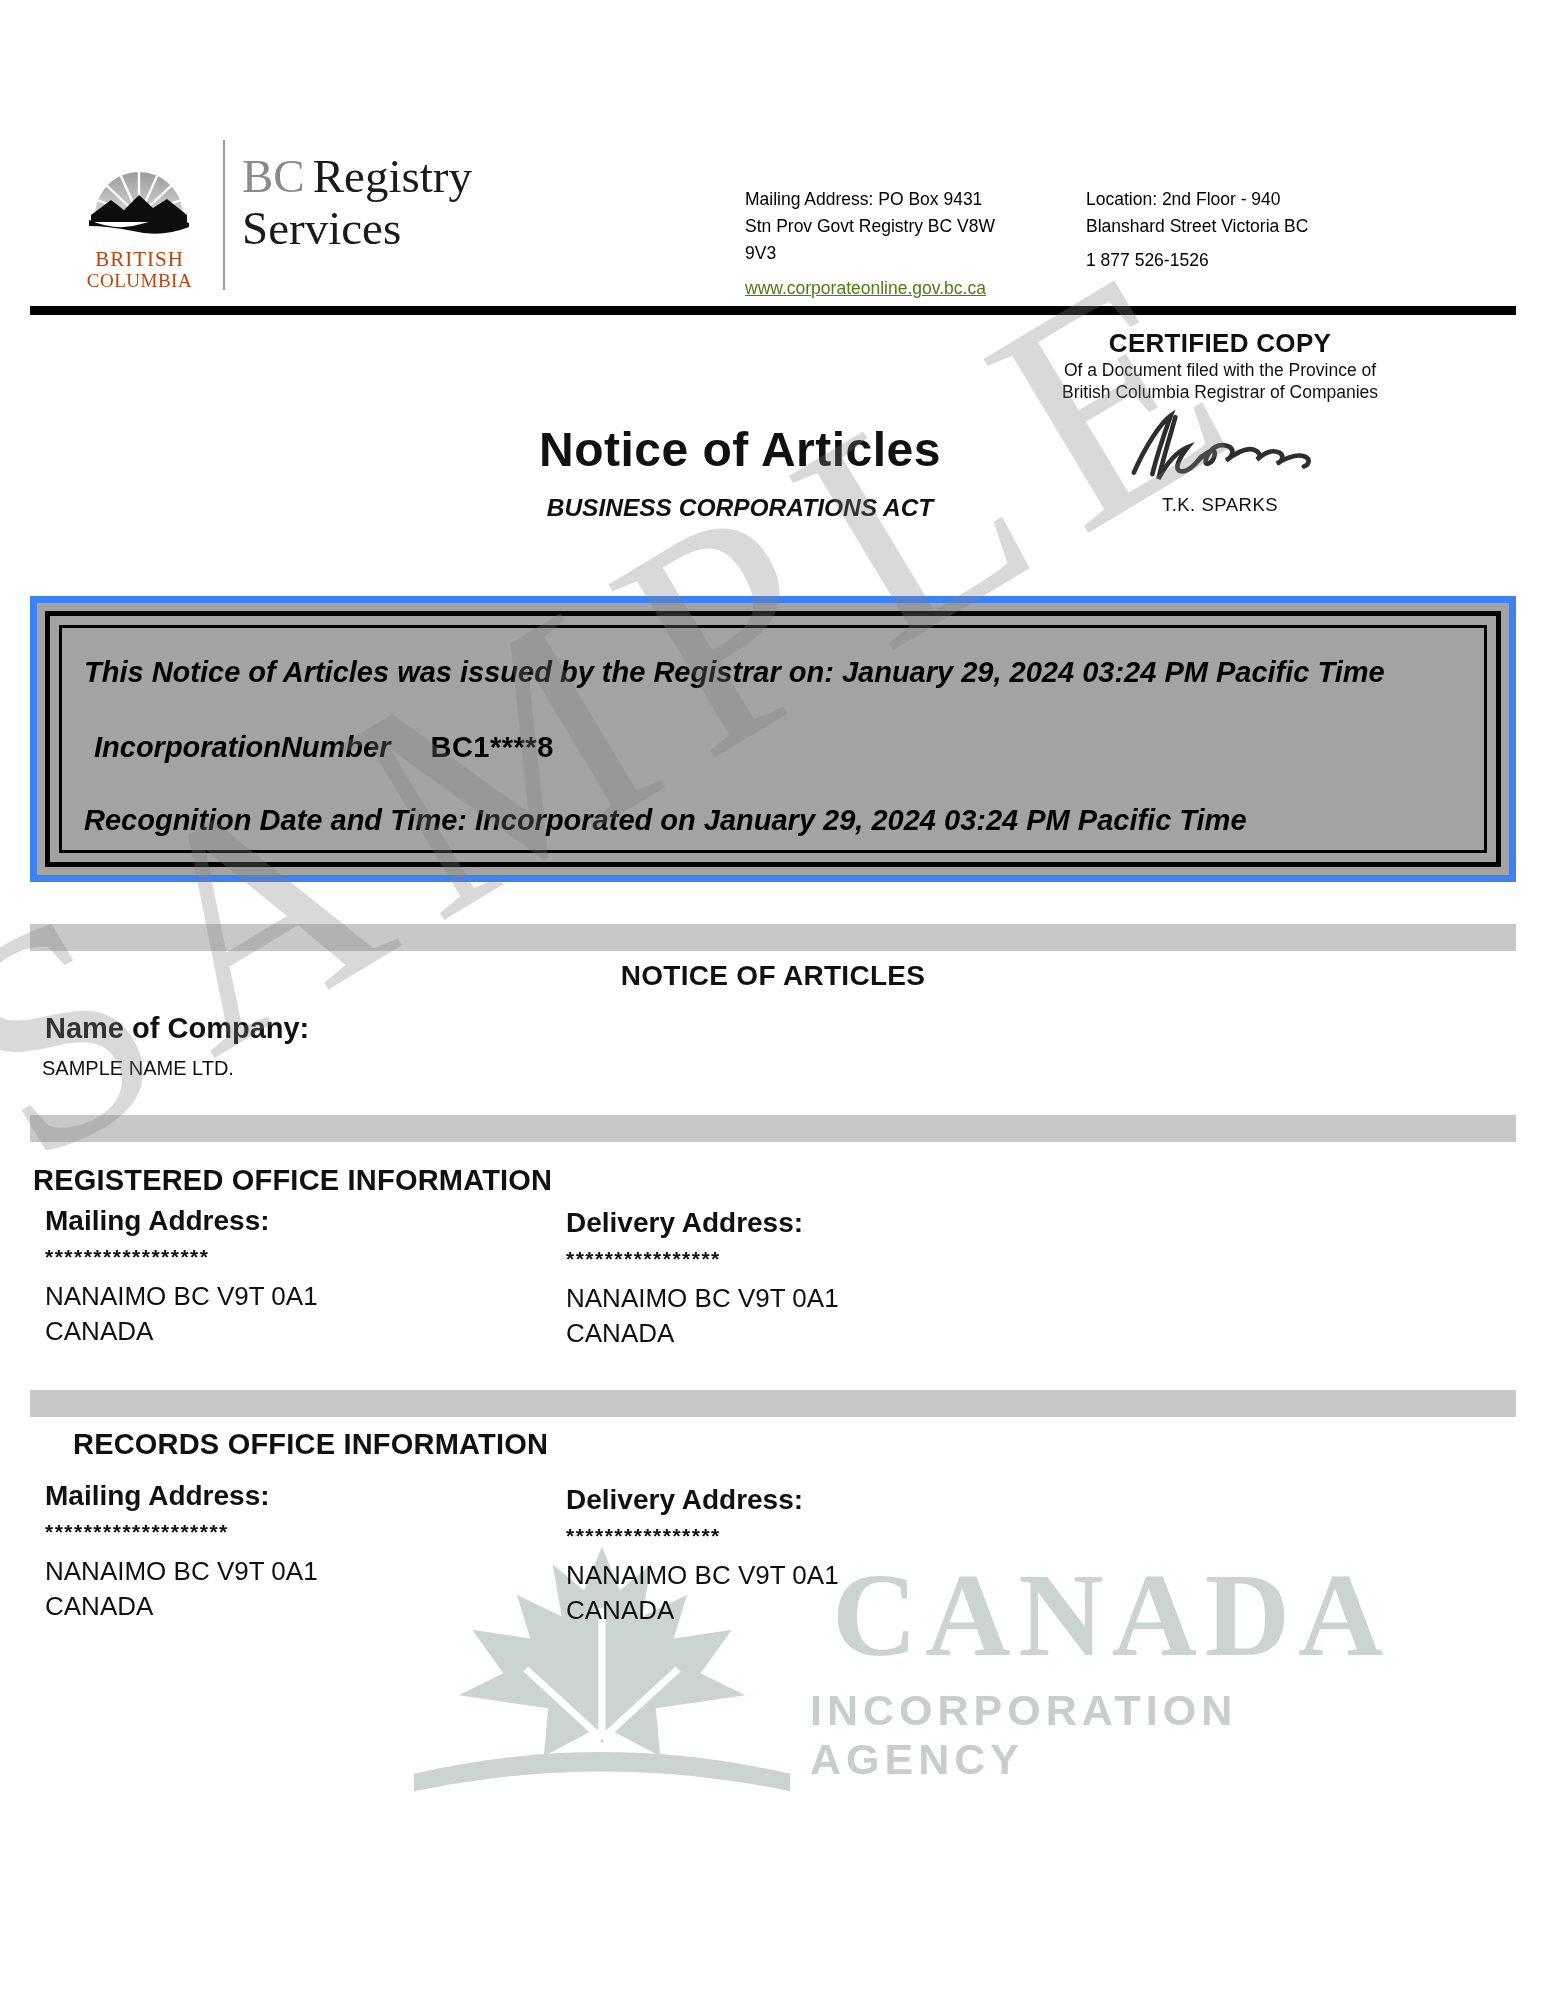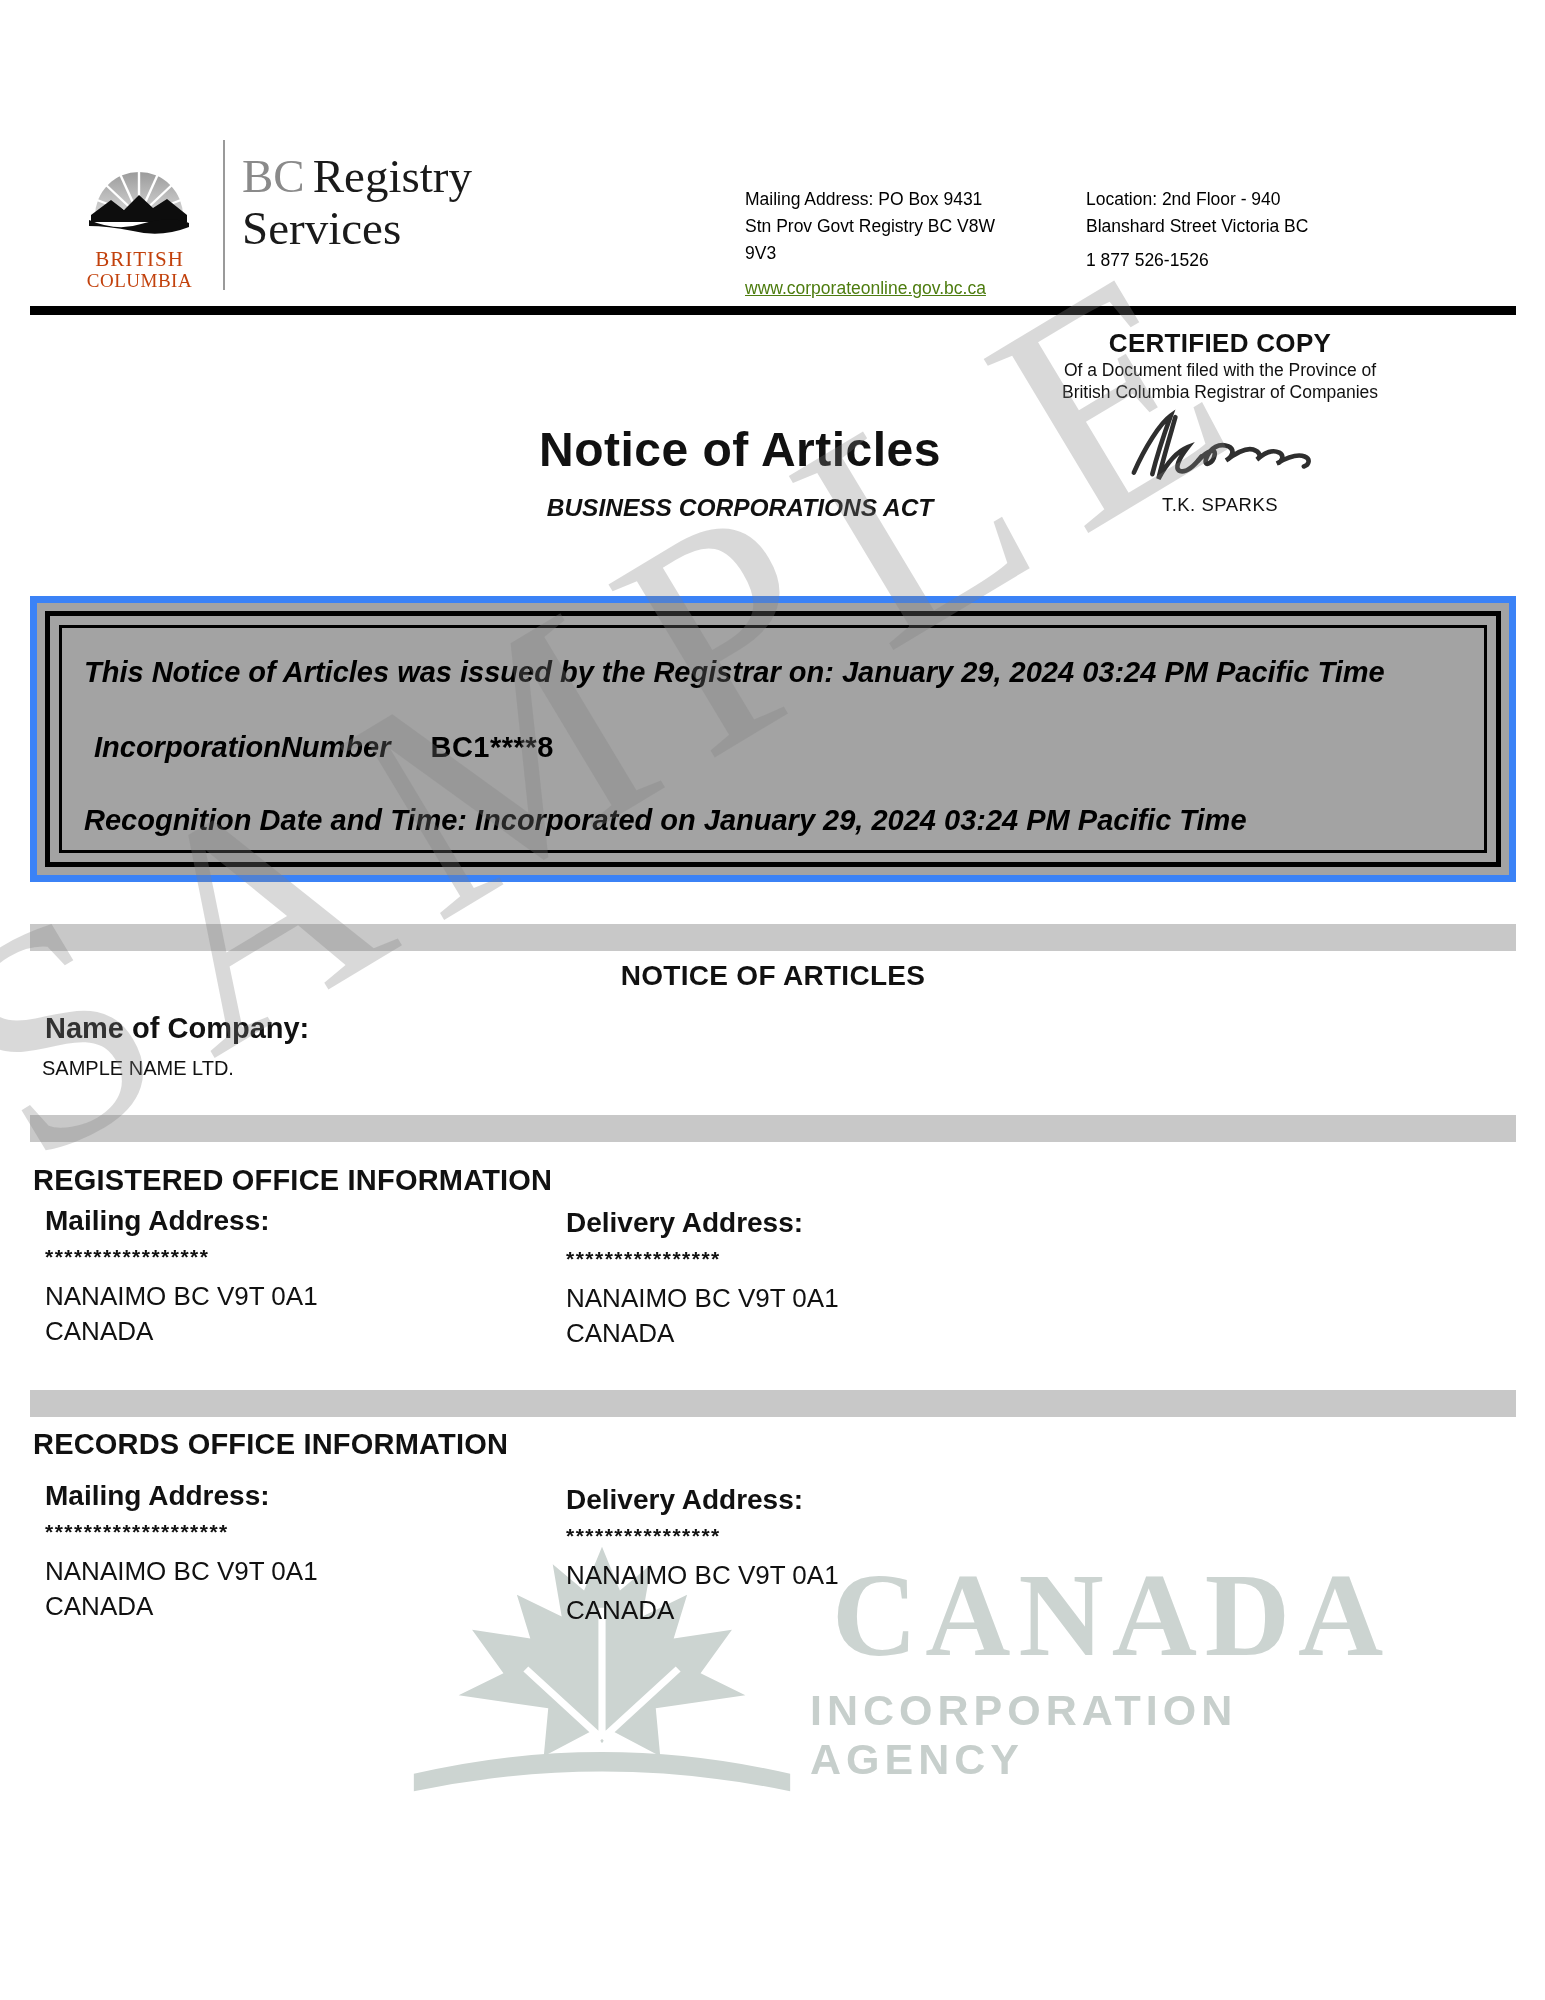--- a/index.html
+++ b/index.html
@@ -65,21 +65,21 @@
 
   
   .gray-bar { position: absolute; left: 30px; width: 1486px; height: 27px; background: #c8c8c8; }
   .bar-1 { top: 924px; }
   .bar-2 { top: 1115px; }
   .bar-3 { top: 1390px; }
   .noa-heading { position: absolute; left: 30px; top: 960px; width: 1486px; text-align: center;
     font-size: 28px; font-weight: bold; letter-spacing: 0.3px; }
   .section-heading { position: absolute; left: 33px; font-size: 29px; font-weight: bold; letter-spacing: 0.2px; }
   .sh-registered { top: 1153px; margin-top: 11px; }
-  .sh-records { top: 1428px; }
+  .sh-records { top: 1428px; margin-left: 40px; }
 
   .company-label { position: absolute; left: 45px; top: 1012px; font-size: 29px; font-weight: bold; }
   .company-name { position: absolute; left: 42px; top: 1057px; font-size: 20px; }
 
   
   .addr-block { position: absolute; width: 480px; }
   .addr-label { font-size: 28px; font-weight: bold; }
   .addr-masked { font-size: 21px; font-weight: bold; letter-spacing: 1.5px; margin-top: 8px; }
   .addr-city { font-size: 26px; margin-top: 12px; }
   .addr-country { font-size: 26px; margin-top: 4px; }

